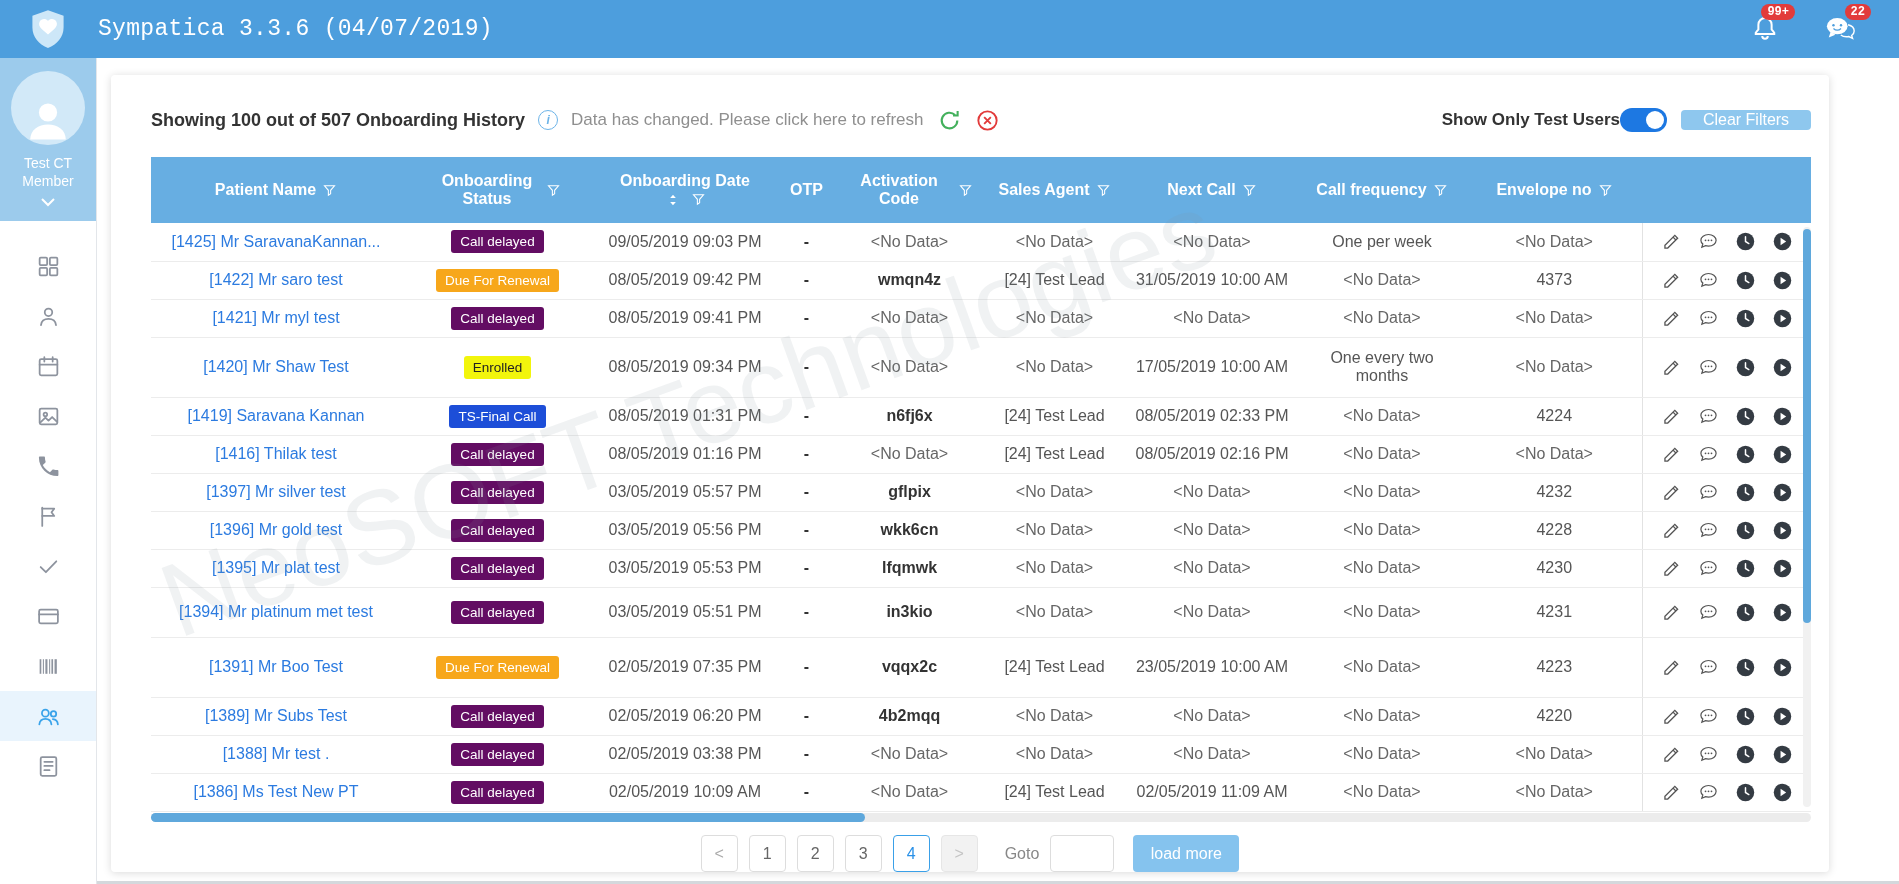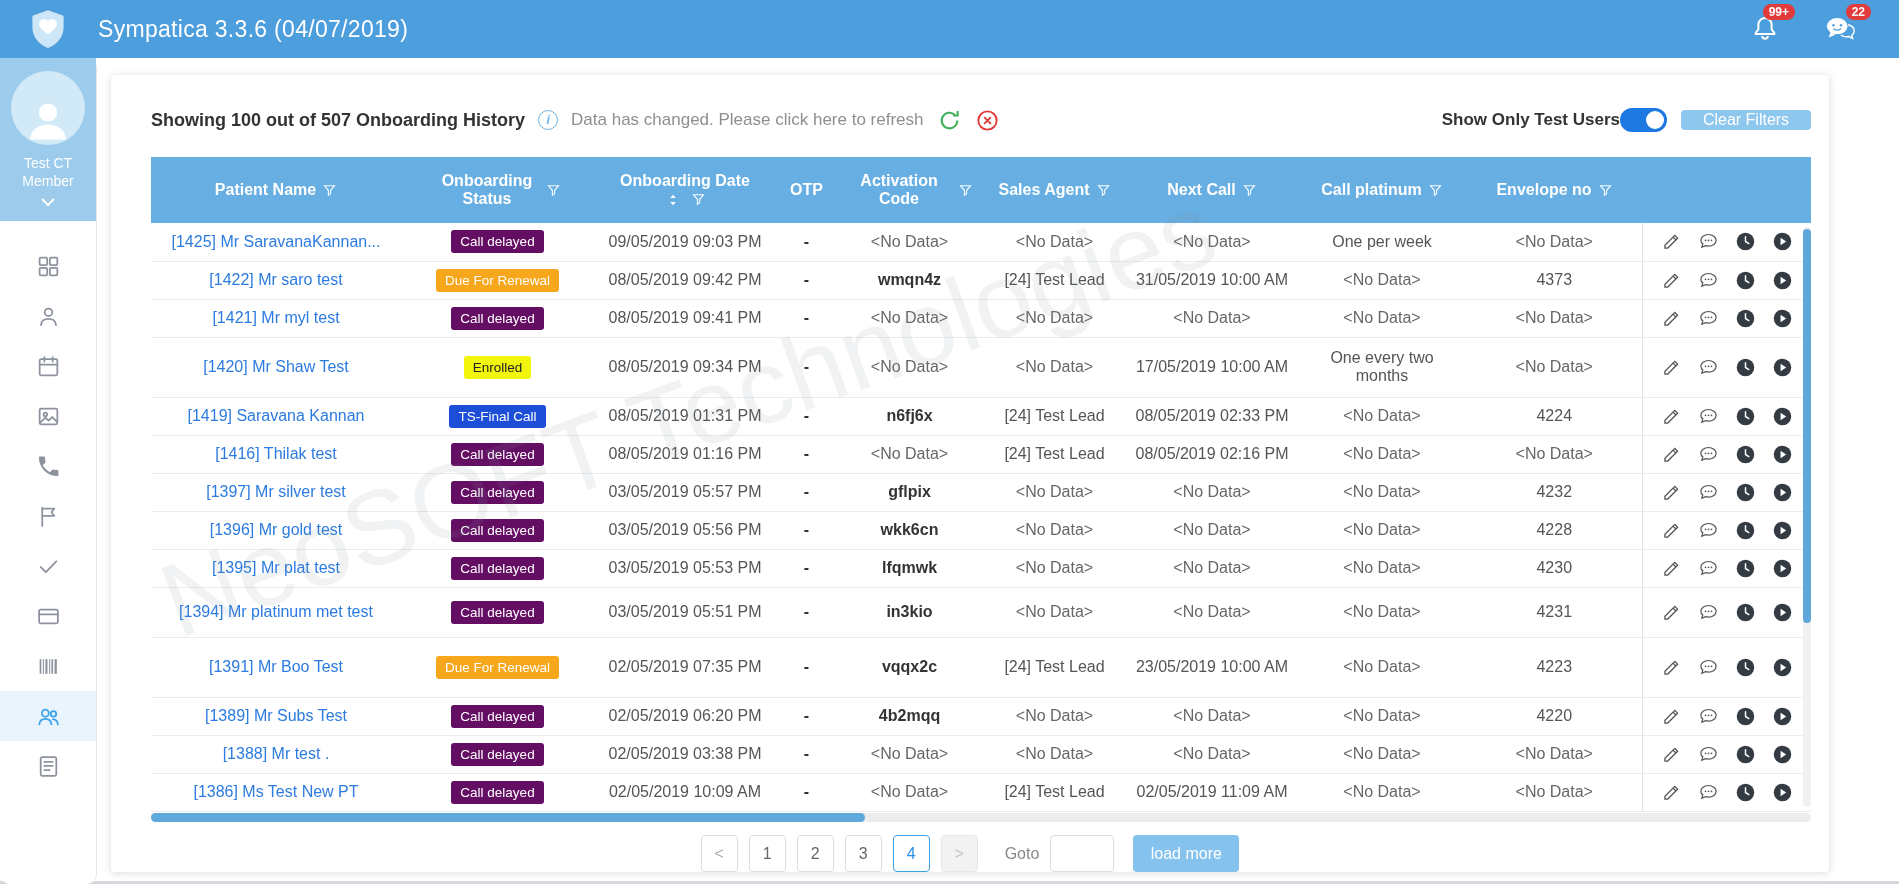--- a/index.html
+++ b/index.html
@@ -1,30 +1,30 @@
 <!DOCTYPE html>
 <html><head>
 <meta charset="utf-8">
 <style>
   * { margin:0; padding:0; box-sizing:border-box; }
   html,body { width:1899px; height:884px; }
   body { font-family:"Liberation Sans", sans-serif; background:#fff; overflow:hidden; position:relative; }
   button { font-family:"Liberation Sans", sans-serif; }
 
   
-  .app-header { position:absolute; top:0; left:0; width:1899px; height:58px; background:#4d9edd; display:flex; align-items:center; padding:0 26px; z-index:6; }
+  .app-header { position:absolute; top:0; left:0; width:1899px; height:58px; background:#4d9edd; display:flex; align-items:center; padding:0 26px; z-index:6;font-family:Liberation Mono, monospace; }
   .logo { width:44px; height:44px; margin-right:28px; flex:0 0 auto; }
   .app-title { color:#fff; font-size:23px; font-weight:400; letter-spacing:.3px; }
   .header-right { margin-left:auto; display:flex; align-items:center; gap:44px; padding-right:16px; }
   .hicon { position:relative; width:32px; height:30px; cursor:pointer; }
   .hicon svg { width:100%; height:100%; display:block; }
   .hbadge { position:absolute; top:-10px; right:-14px; background:#e23b3b; color:#fff; font-size:12px; font-weight:700; border-radius:10px; padding:2px 6px; line-height:1;text-align:center; }
 
   
-  .sidebar { position:absolute; top:58px; left:0; width:97px; height:826px; background:#fff; border-right:1px solid #e3e6ea; z-index:5;border-radius:10px; }
+  .sidebar { position:absolute; top:58px; left:0; width:97px; height:826px; background:#fff; border-right:1px solid #e3e6ea; z-index:5; }
   .profile { background:#9ccbec; padding:13px 6px 10px; text-align:center; }
   .avatar { width:74px; height:74px; border-radius:50%; background:#d2e9f8; margin:0 auto 9px; display:flex; align-items:flex-end; justify-content:center; overflow:hidden; }
   .profile-name { color:#fff; font-size:14px; line-height:1.3; }
   .chev { margin-top:3px; cursor:pointer; }
   .nav { padding-top:20px; }
   .nav-item { height:50px; display:flex; align-items:center; justify-content:center; cursor:pointer; }
   .nav-item svg { width:25px; height:25px; stroke:#8d939e; fill:none; stroke-width:1.7; stroke-linecap:round; stroke-linejoin:round; }
   .nav-item.active { background:#e9f4fd; }
   .nav-item.active svg { stroke:#3aa3ea; }
 
@@ -263,21 +263,21 @@
             <th><span class="th-label">OTP</span></th>
             <th><span class="th-label">Activation Code</span><svg class="funnel" viewBox="0 0 24 24">
                 <path d="M4 4.5h16l-6.2 7.2v5.6l-3.6 2.2v-7.8L4 4.5z" fill="none" stroke="#fff" stroke-width="1.7"></path>
               </svg></th>
             <th><span class="th-label">Sales Agent</span><svg class="funnel" viewBox="0 0 24 24">
                 <path d="M4 4.5h16l-6.2 7.2v5.6l-3.6 2.2v-7.8L4 4.5z" fill="none" stroke="#fff" stroke-width="1.7"></path>
               </svg></th>
             <th><span class="th-label">Next Call</span><svg class="funnel" viewBox="0 0 24 24">
                 <path d="M4 4.5h16l-6.2 7.2v5.6l-3.6 2.2v-7.8L4 4.5z" fill="none" stroke="#fff" stroke-width="1.7"></path>
               </svg></th>
-            <th><span class="th-label">Call platinum</span><svg class="funnel" viewBox="0 0 24 24">
+            <th><span class="th-label">Call frequency</span><svg class="funnel" viewBox="0 0 24 24">
                 <path d="M4 4.5h16l-6.2 7.2v5.6l-3.6 2.2v-7.8L4 4.5z" fill="none" stroke="#fff" stroke-width="1.7"></path>
               </svg></th>
             <th><span class="th-label">Envelope no</span><svg class="funnel" viewBox="0 0 24 24">
                 <path d="M4 4.5h16l-6.2 7.2v5.6l-3.6 2.2v-7.8L4 4.5z" fill="none" stroke="#fff" stroke-width="1.7"></path>
               </svg></th>
             <th><span class="th-label"></span></th>
           </tr>
       </thead>
       <tbody>
           <tr class="row-m">

